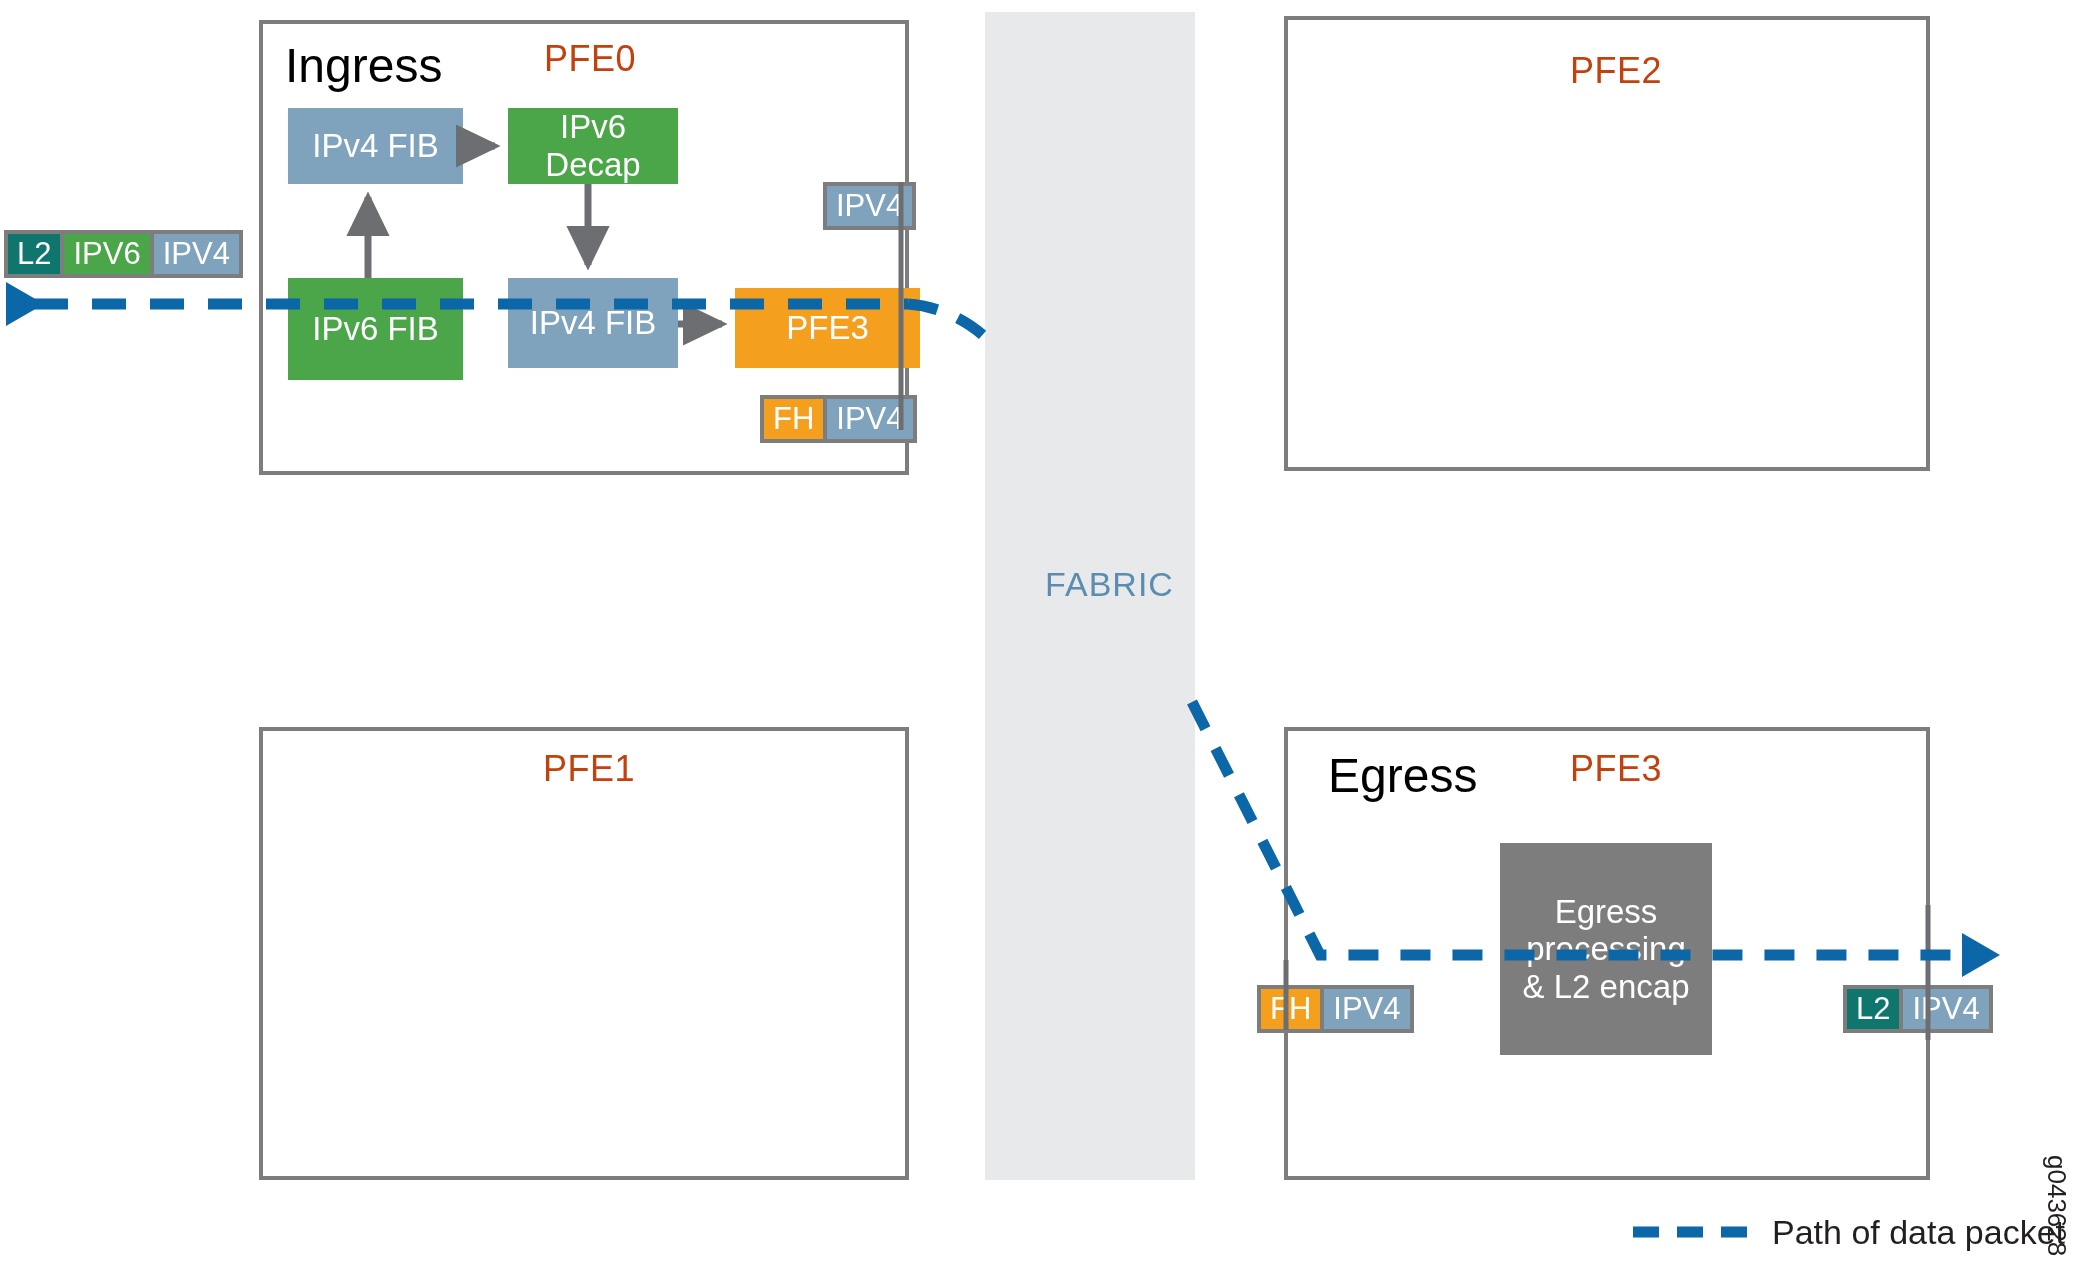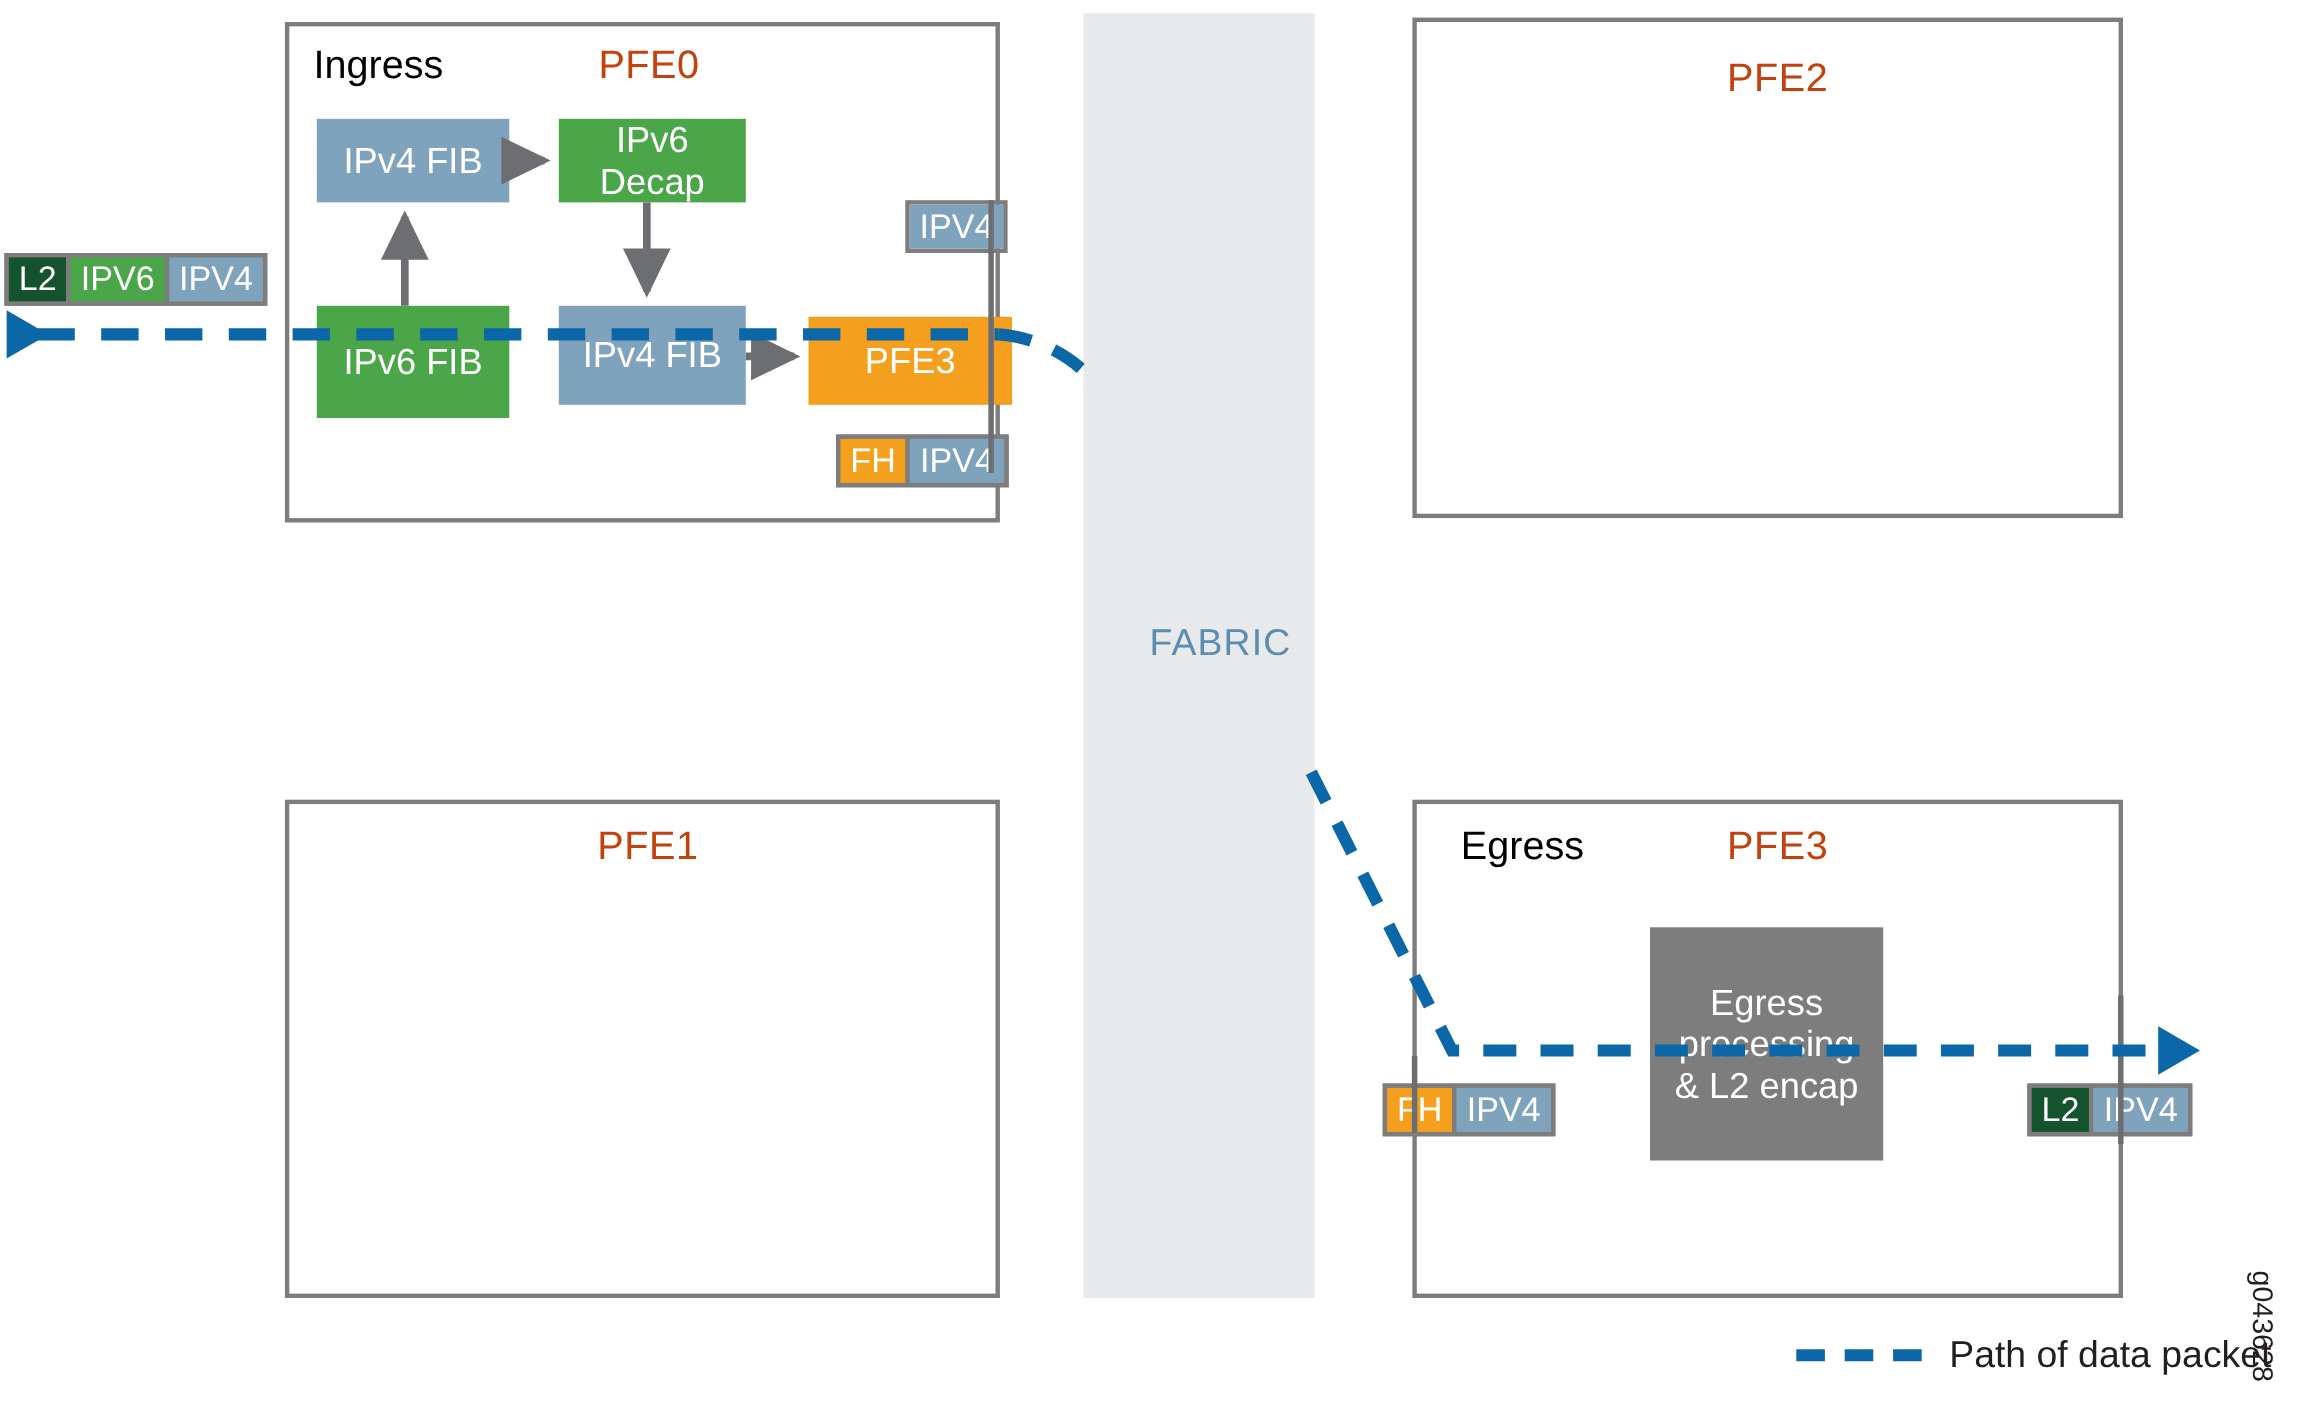--- a/index.html
+++ b/index.html
@@ -28,21 +28,21 @@
     position: absolute;
     color: #c2410c;
     font-size: 36px;
     font-weight: 400;
     letter-spacing: 0.5px;
     white-space: nowrap;
   }
   .stage-label {
     position: absolute;
     color: #000000;
-    font-size: 36px;
+    font-size: 48px;
     font-weight: 400;
     white-space: nowrap;
   }
   
   #fabric-column {
     position: absolute;
     background: #e7e9ea;
   }
   #fabric-label {
     position: absolute;
@@ -83,21 +83,21 @@
   .packet .seg {
     display: flex;
     align-items: center;
     justify-content: center;
     color: #ffffff;
     font-size: 31px;
     padding: 0 9px;
     box-sizing: border-box;
     white-space: nowrap;
   }
-  .packet .seg.gray   { background: #14532d; }
+  .packet .seg.gray   { background: #0f766e; }
   .packet .seg.green  { background: #4aa648; }
   .packet .seg.blue   { background: #7fa3bd; }
   .packet .seg.orange { background: #f4a01e; }
   .packet .seg + .seg { margin-left: 4px; }
 
   
   #overlay {
     position: absolute;
     left: 0;
     top: 0;

